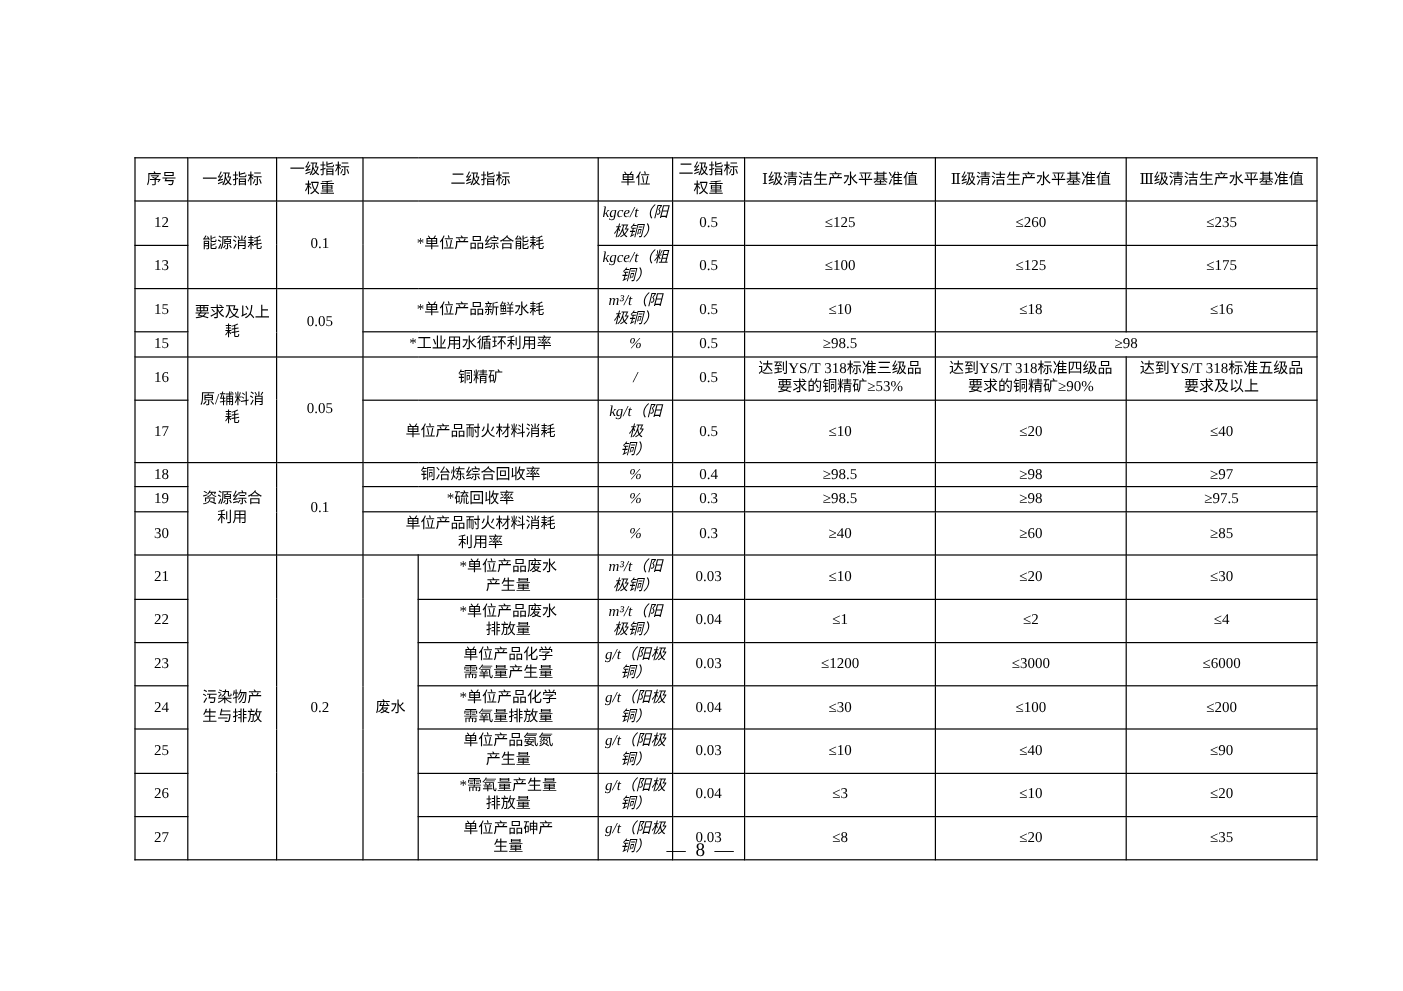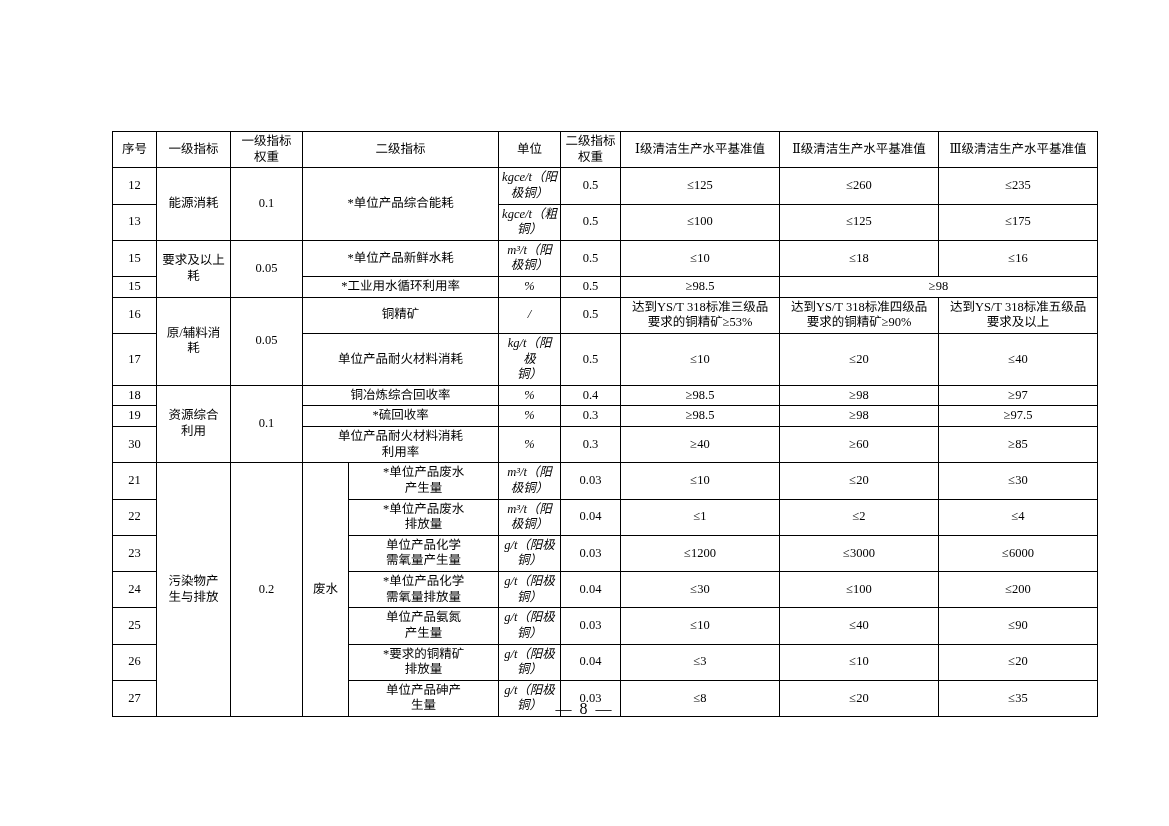--- a/index.html
+++ b/index.html
@@ -339,21 +339,21 @@
             <span>铜）</span>
           </td>
           <td class="num">0.03</td>
           <td class="num">≤10</td>
           <td class="num">≤40</td>
           <td class="num">≤90</td>
         </tr>
         <tr>
           <td class="num">26</td>
           <td class="l2-cell">
-            <span>*要求的铜精矿</span><br>
+            <span>*需氧量产生量</span><br>
             <span>排放量</span>
           </td>
           <td class="unit-cell">
             <span>g/t（阳极</span><br>
             <span>铜）</span>
           </td>
           <td class="num">0.04</td>
           <td class="num">≤3</td>
           <td class="num">≤10</td>
           <td class="num">≤20</td>

